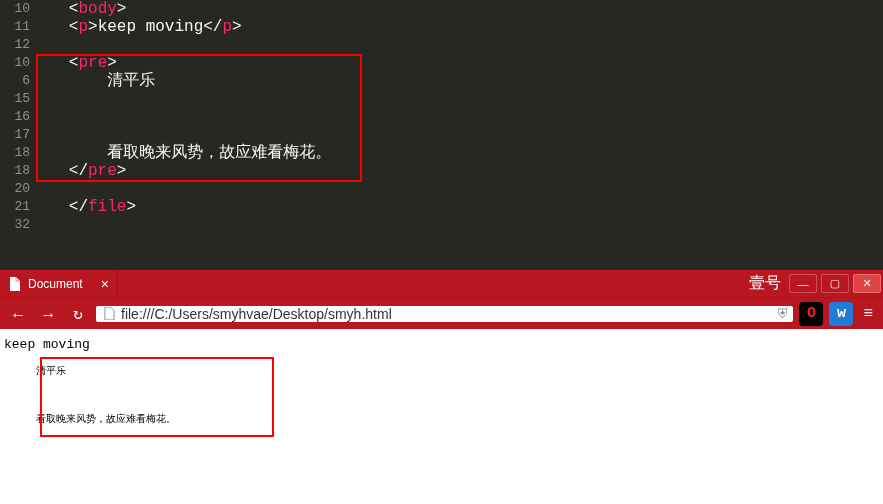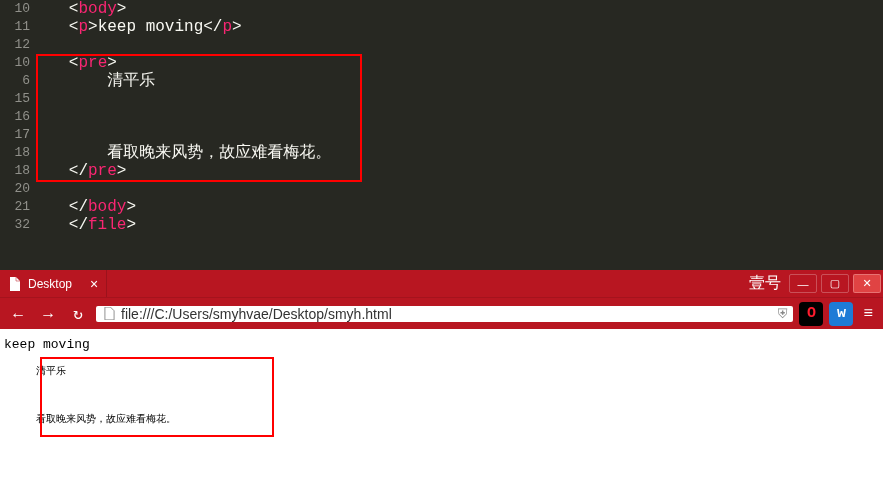--- a/index.html
+++ b/index.html
@@ -67,36 +67,35 @@
     <div class="code-line"><span>   </span><span class="bracket">&lt;</span><span class="tag">p</span><span class="bracket">&gt;</span><span class="text">keep moving</span><span class="bracket">&lt;/</span><span class="tag">p</span><span class="bracket">&gt;</span></div>
     <div class="code-line">&nbsp;</div>
     <div class="code-line"><span>   </span><span class="bracket">&lt;</span><span class="tag">pre</span><span class="bracket">&gt;</span></div>
     <div class="code-line"><span class="text">       清平乐</span></div>
     <div class="code-line">&nbsp;</div>
     <div class="code-line">&nbsp;</div>
     <div class="code-line">&nbsp;</div>
     <div class="code-line"><span class="text">       看取晚来风势，故应难看梅花。</span></div>
     <div class="code-line"><span>   </span><span class="bracket">&lt;/</span><span class="tag">pre</span><span class="bracket">&gt;</span></div>
     <div class="code-line">&nbsp;</div>
-    <div class="code-line"><span>   </span><span class="bracket">&lt;/</span><span class="tag">body</span><span class="bracket">&gt;</span></div>
     <div class="code-line"><span>   </span><span class="bracket">&lt;/</span><span class="tag">file</span><span class="bracket">&gt;</span></div>
   </div>
   <div class="red-box-editor"></div>
 </div>
 
 <div class="browser">
   <div class="titlebar">
     <div class="tab">
       <span class="tab-icon">
         <svg width="12" height="14" viewBox="0 0 12 14">
             <path d="M1 0h6l4 4v10H1z" fill="#fff"></path>
             <path d="M7 0v4h4" fill="none" stroke="#b81621" stroke-width="0.5"></path>
           </svg>
       </span>
-      <span>Desktop</span>
+      <span>Document</span>
       <span class="tab-close">×</span>
     </div>
     <div class="tab-spacer"></div>
     <div class="win-label">壹号</div>
     <div class="win-controls">
       <div class="win-btn">—</div>
       <div class="win-btn">▢</div>
       <div class="win-btn close-btn">✕</div>
     </div>
   </div>

